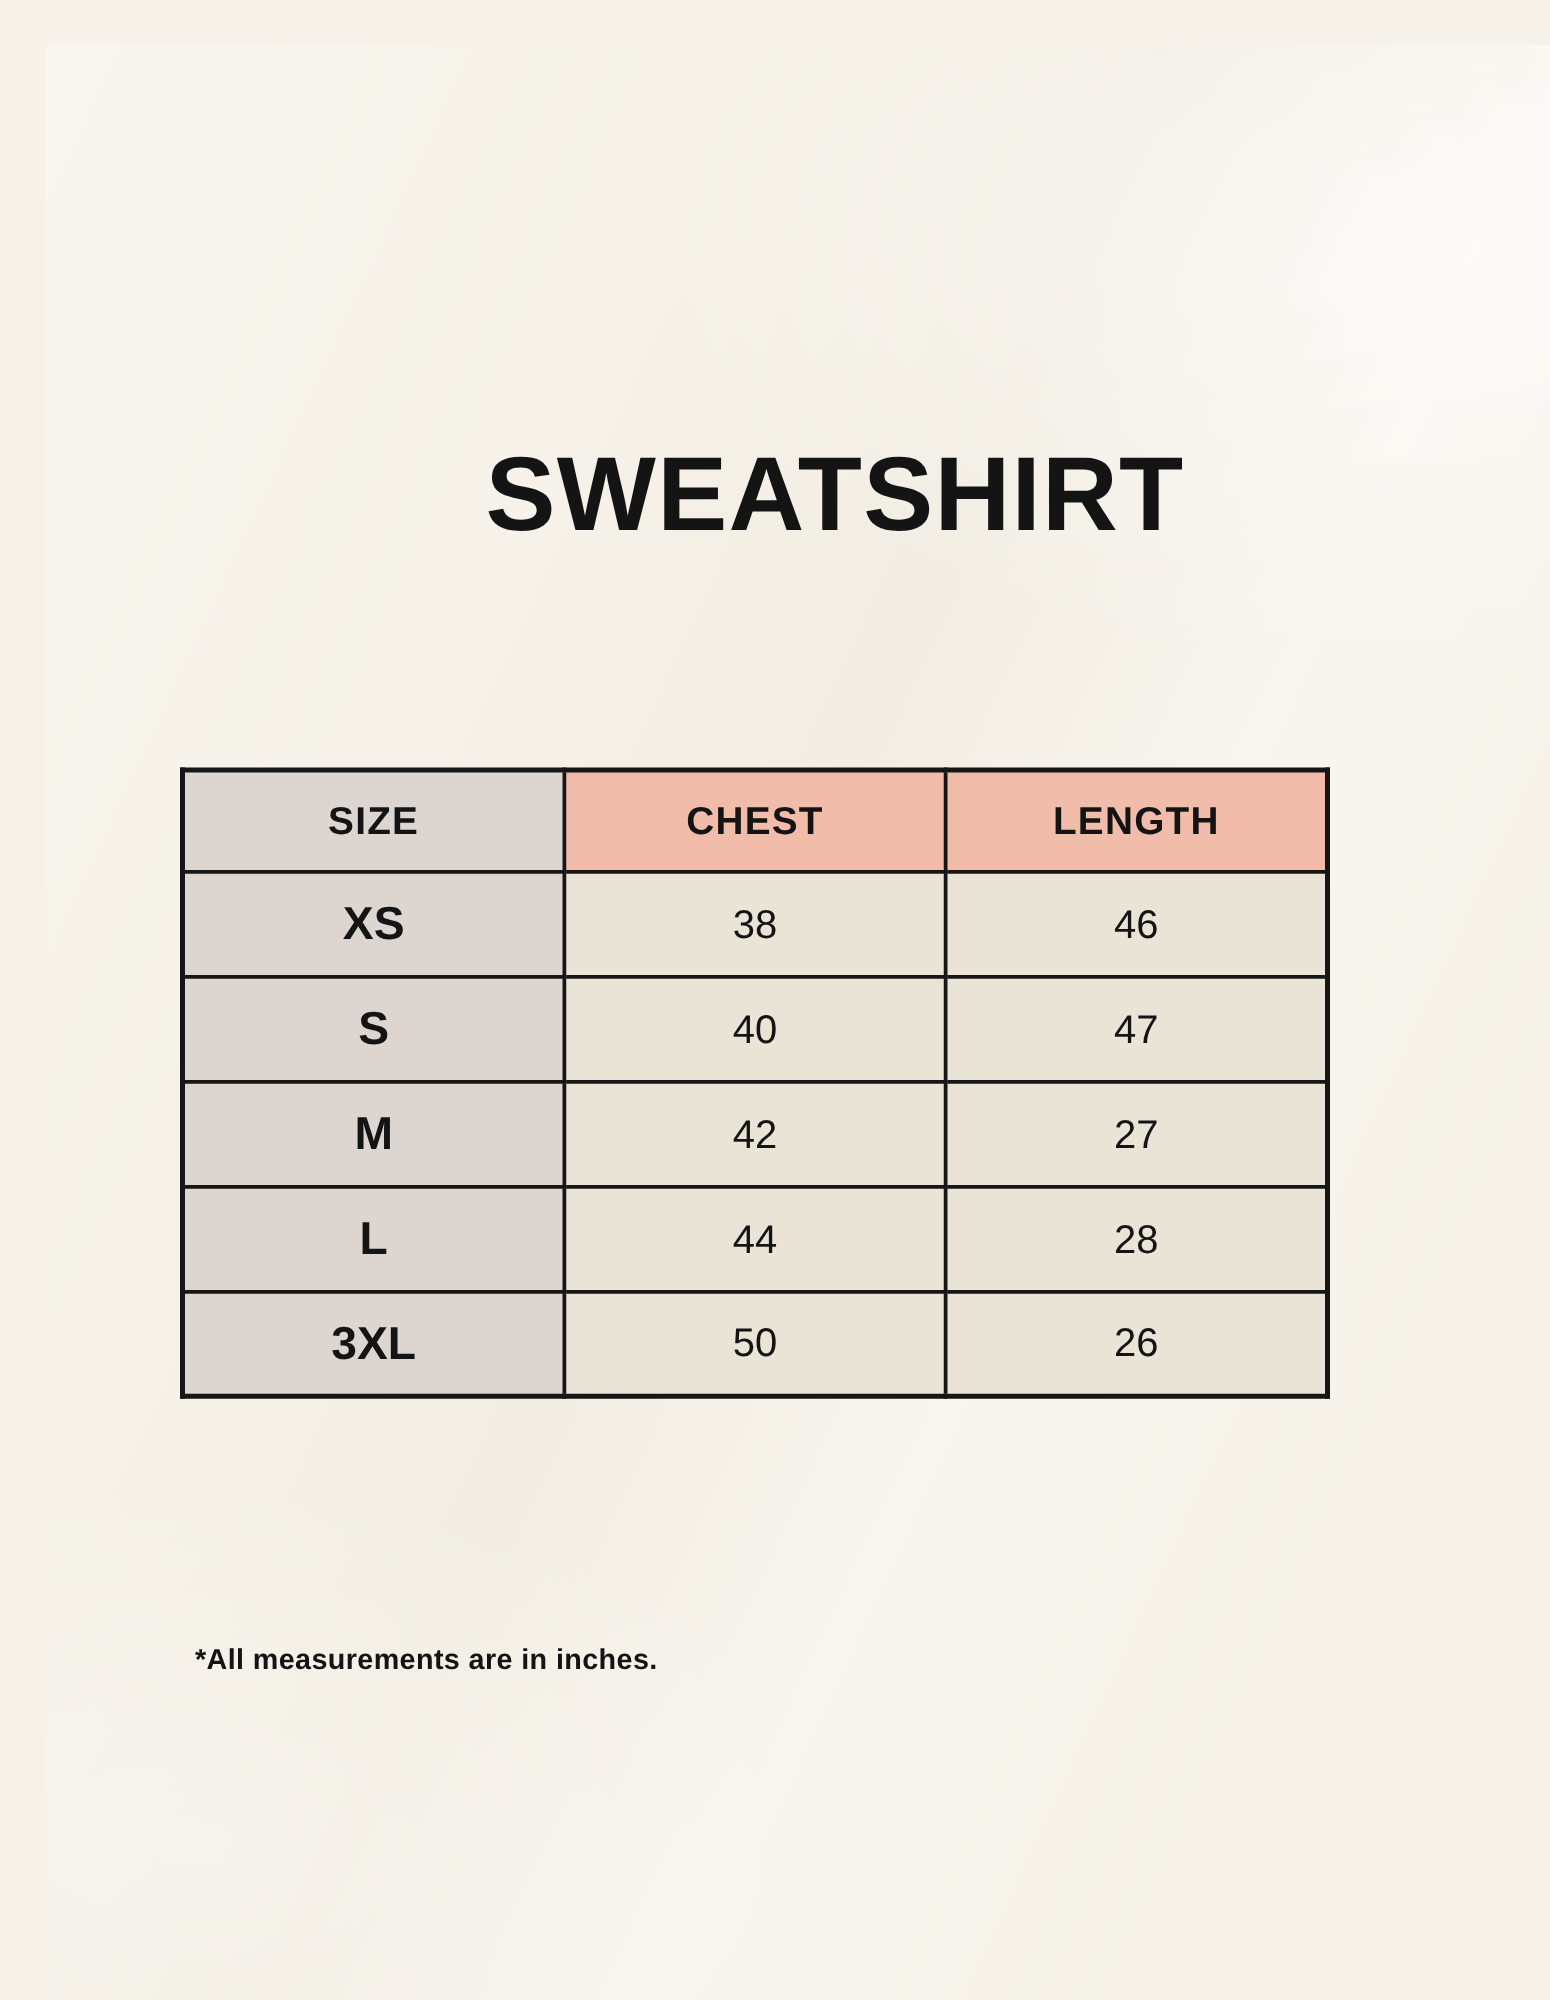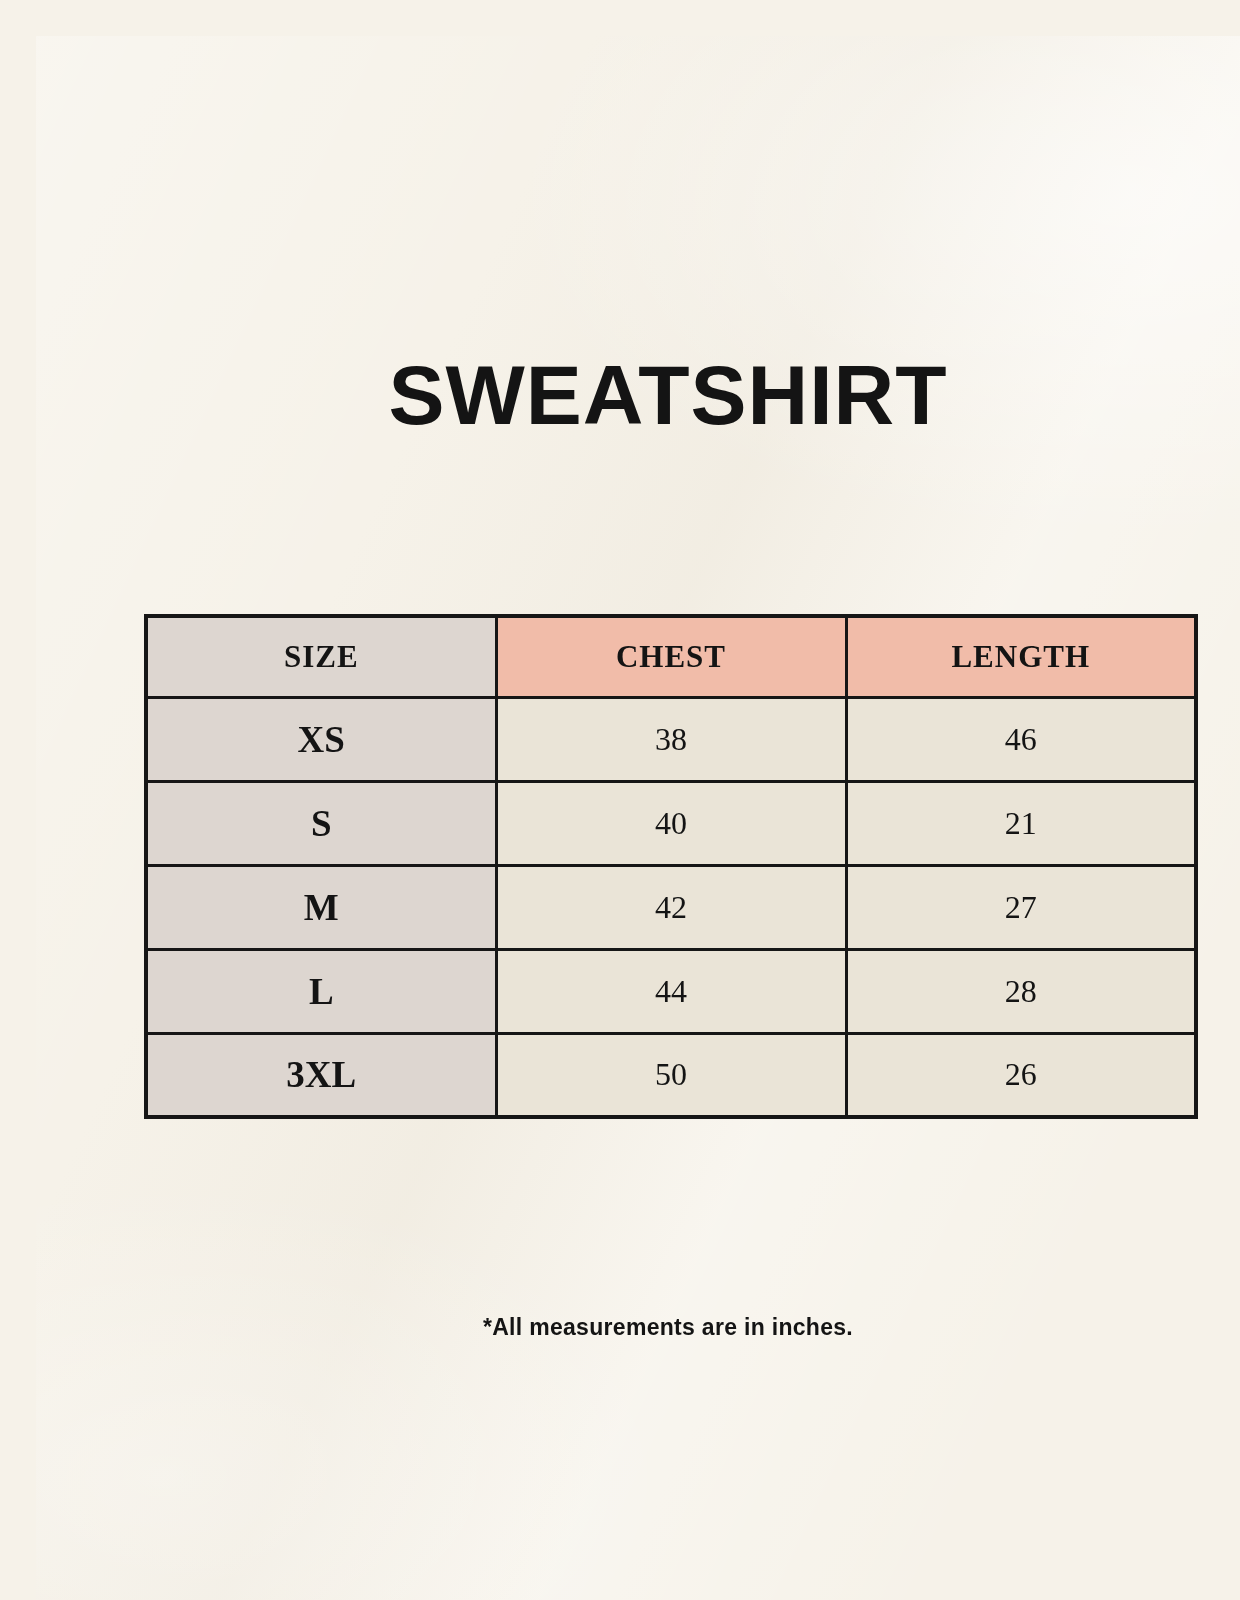--- a/index.html
+++ b/index.html
@@ -57,25 +57,24 @@
   }
   .badge span {
     font-size: 30px;
     font-weight: 700;
     letter-spacing: 2.5px;
   }
   table.size-table {
     position: absolute;
     left: 96px;
     top: 566px;
-    width: 1054px;
+    width: 920px;
     border-collapse: collapse;
     table-layout: fixed;
     border: 4px solid var(--border);
-    font-family: Liberation Serif, serif;
   }
   .size-table th, .size-table td {
     border: 3px solid var(--border);
     text-align: center;
     vertical-align: middle;
   }
   .size-table thead th {
     height: 81px;
     font-size: 31px;
     font-weight: 700;
@@ -92,23 +91,23 @@
     background: var(--data_cell);
   }
   .size-table tbody td.c-size {
     font-size: 37px;
     font-weight: 700;
     background: var(--size_column);
   }
   .footnote {
     position: absolute;
     top: 1266px;
-    left: 96px;
+    left: 108px;
     width: 1048px;
-    text-align: center;
+    text-align: left;
     font-size: 23px;
     font-weight: 700;
     letter-spacing: 0.3px;
   }
 </style>
 </head>
 <body>
 
 <div class="canvas">
 
@@ -125,21 +124,21 @@
     </thead>
     <tbody>
       <tr>
         <td class="c-size">XS</td>
         <td>38</td>
         <td>46</td>
       </tr>
       <tr>
         <td class="c-size">S</td>
         <td>40</td>
-        <td>21</td>
+        <td>47</td>
       </tr>
       <tr>
         <td class="c-size">M</td>
         <td>42</td>
         <td>27</td>
       </tr>
       <tr>
         <td class="c-size">L</td>
         <td>44</td>
         <td>28</td>

